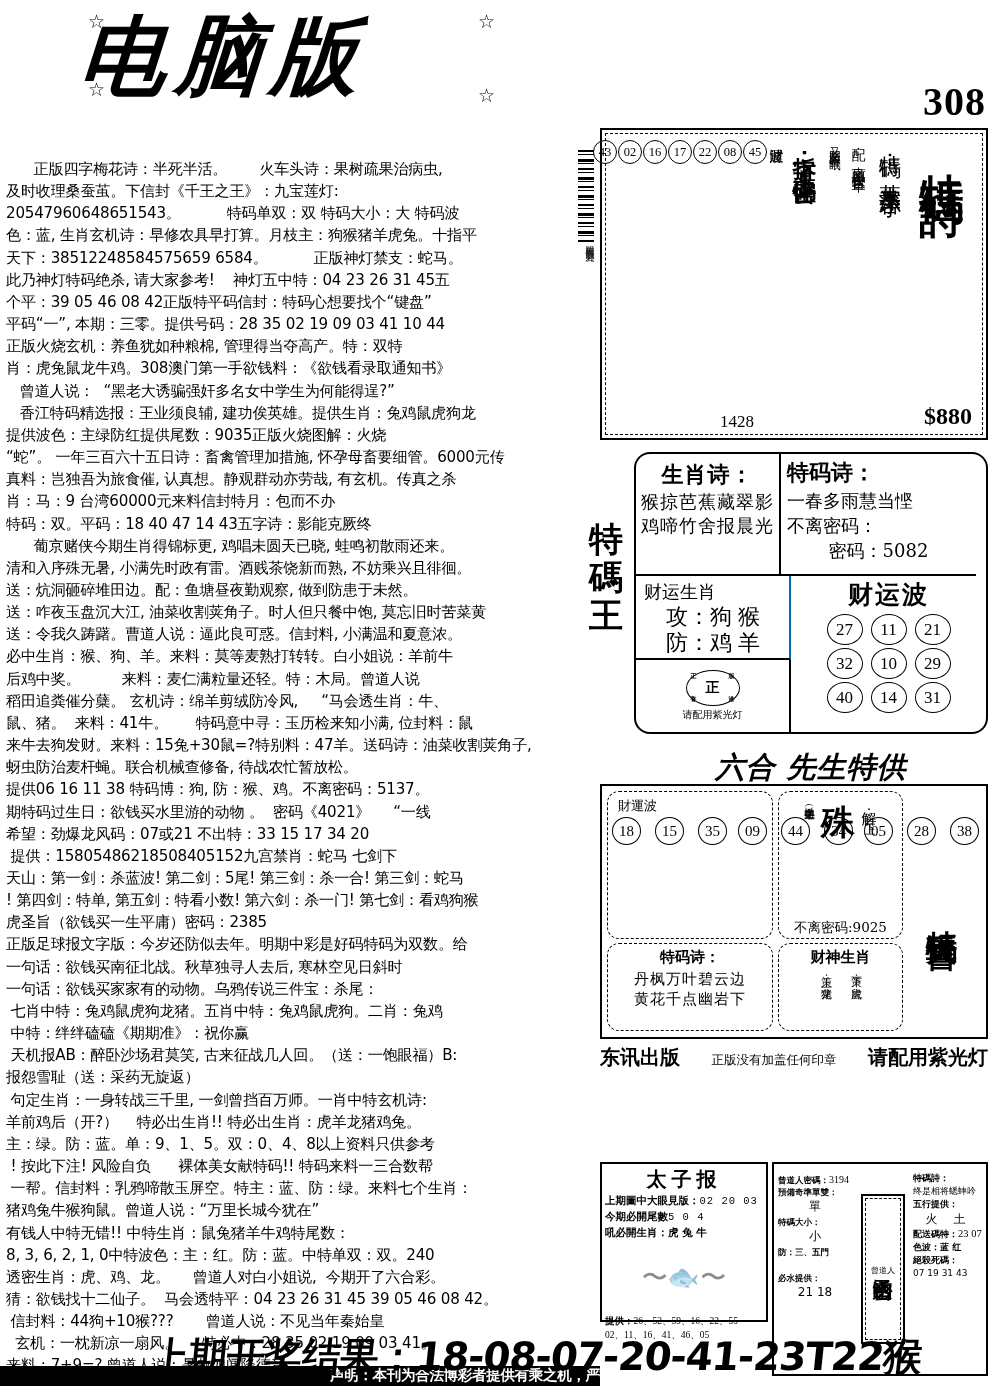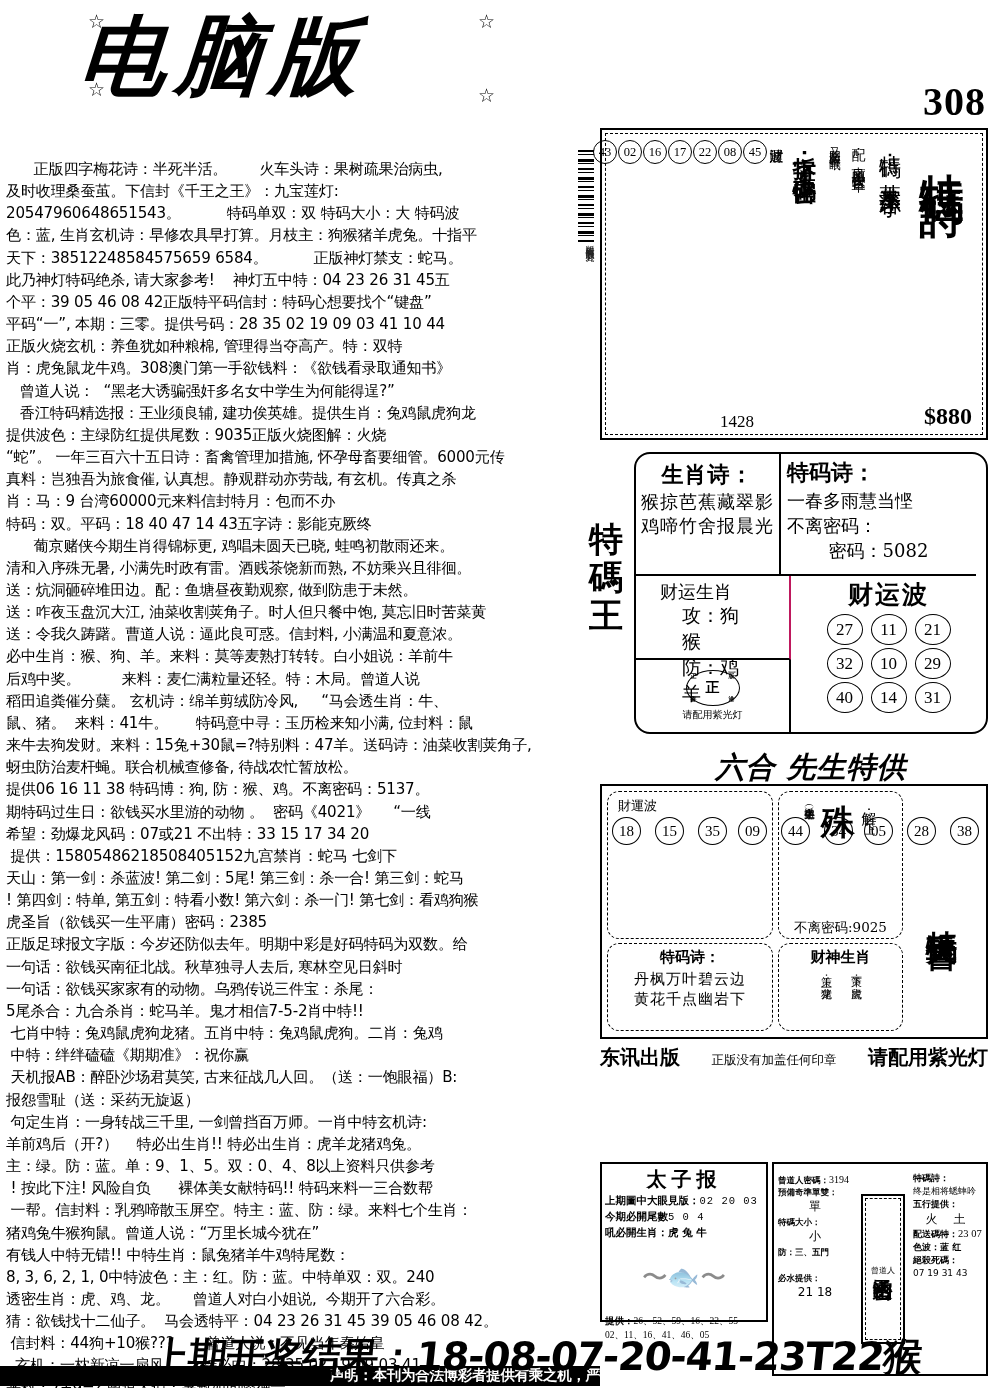--- a/index.html
+++ b/index.html
@@ -111,31 +111,31 @@
   
   .box2{
     position:absolute;left:634px;top:452px;width:354px;height:282px;
     border:2px solid #000;border-radius:16px;box-sizing:border-box;overflow:hidden;
   }
   .b2-row{display:flex;}
   .b2-cell{box-sizing:border-box;}
   .b2-tl{width:145px;height:122px;border-right:2px solid #000;border-bottom:2px solid #000;
     padding:6px 4px 0;text-align:center;}
   .b2-tr{width:195px;height:122px;border-bottom:2px solid #000;padding:4px 6px 0;}
-  .b2-bl{width:155px;height:84px;border-right:2px solid #be185d;border-bottom:2px solid #000;padding:4px 24px;}
+  .b2-bl{width:155px;height:84px;border-right:2px solid #0369a1;border-bottom:2px solid #000;padding:4px 8px;}
   .b2-stamp{width:155px;height:72px;border-right:2px solid #000;
     display:flex;flex-direction:column;align-items:center;justify-content:center;}
   .b2-br{width:195px;height:156px;padding-top:2px;text-align:center;}
   .t-sx{font-size:22px;font-weight:bold;letter-spacing:1px;font-family:"DejaVu Serif",serif;}
   .l-sx{font-size:18px;line-height:24px;letter-spacing:1px;font-family:"DejaVu Serif",serif;}
   .t-tm{font-size:22px;font-weight:bold;font-family:"DejaVu Serif",serif;}
   .l-tm{font-size:18px;line-height:25px;font-family:"DejaVu Serif",serif;}
   .l-tm.ind{text-align:center;}
   .t-cy{font-size:18px;font-family:"DejaVu Serif",serif;}
-  .l-cy{font-size:19px;line-height:26px;font-family:Liberation Mono, monospace;padding-left:22px;}
+  .l-cy{font-size:22px;line-height:26px;font-family:Liberation Sans, sans-serif;padding-left:22px;}
   .t-cb{font-size:25px;font-weight:bold;font-family:"DejaVu Serif",serif;letter-spacing:2px;}
   .b2-grid{display:flex;flex-direction:column;align-items:center;gap:3px;margin-top:3px;}
   .b2-grow{display:flex;gap:8px;}
   .bnum{
     width:34px;height:29px;border:1.6px solid #000;border-radius:50%;
     display:flex;align-items:center;justify-content:center;
     font-size:17px;font-family:"Liberation Serif",serif;
   }
   .stampimg{
     width:52px;height:34px;border-radius:50%;border:1.3px solid #000;
@@ -312,21 +312,20 @@
       <p>提供06 16 11 38 特码博：狗, 防：猴、鸡。不离密码：5137。</p>
       <p>期特码过生日：欲钱买水里游的动物 。  密码《4021》     “一线</p>
       <p>希望：劲爆龙风码：07或21 不出特：33 15 17 34 20</p>
       <p> 提供：15805486218508405152九宫禁肖：蛇马 七剑下</p>
       <p>天山：第一剑：杀蓝波! 第二剑：5尾! 第三剑：杀一合! 第三剑：蛇马</p>
       <p>! 第四剑：特单, 第五剑：特看小数! 第六剑：杀一门! 第七剑：看鸡狗猴</p>
       <p>虎圣旨（欲钱买一生平庸）密码：2385</p>
       <p>正版足球报文字版：今岁还防似去年。明期中彩是好码特码为双数。给</p>
       <p>一句话：欲钱买南征北战。秋草独寻人去后, 寒林空见日斜时</p>
       <p>一句话：欲钱买家家有的动物。乌鸦传说三件宝：杀尾：</p>
-      <p>5尾杀合：九合杀肖：蛇马羊。鬼才相信7-5-2肖中特!!</p>
       <p> 七肖中特：兔鸡鼠虎狗龙猪。五肖中特：兔鸡鼠虎狗。二肖：兔鸡</p>
       <p> 中特：绊绊磕磕《期期准》：祝你赢</p>
       <p> 天机报AB：醉卧沙场君莫笑, 古来征战几人回。（送：一饱眼福）B:</p>
       <p>报怨雪耻（送：采药无旋返）</p>
       <p> 句定生肖：一身转战三千里, 一剑曾挡百万师。一肖中特玄机诗:</p>
       <p>羊前鸡后（开?）    特必出生肖!! 特必出生肖：虎羊龙猪鸡兔。</p>
       <p>主：绿。防：蓝。单：9、1、5。双：0、4、8以上资料只供参考</p>
       <p> ! 按此下注! 风险自负      裸体美女献特码!! 特码来料一三合数帮</p>
       <p> 一帮。信封料：乳鸦啼散玉屏空。特主：蓝、防：绿。来料七个生肖：</p>
       <p>猪鸡兔牛猴狗鼠。曾道人说：“万里长城今犹在”</p>

